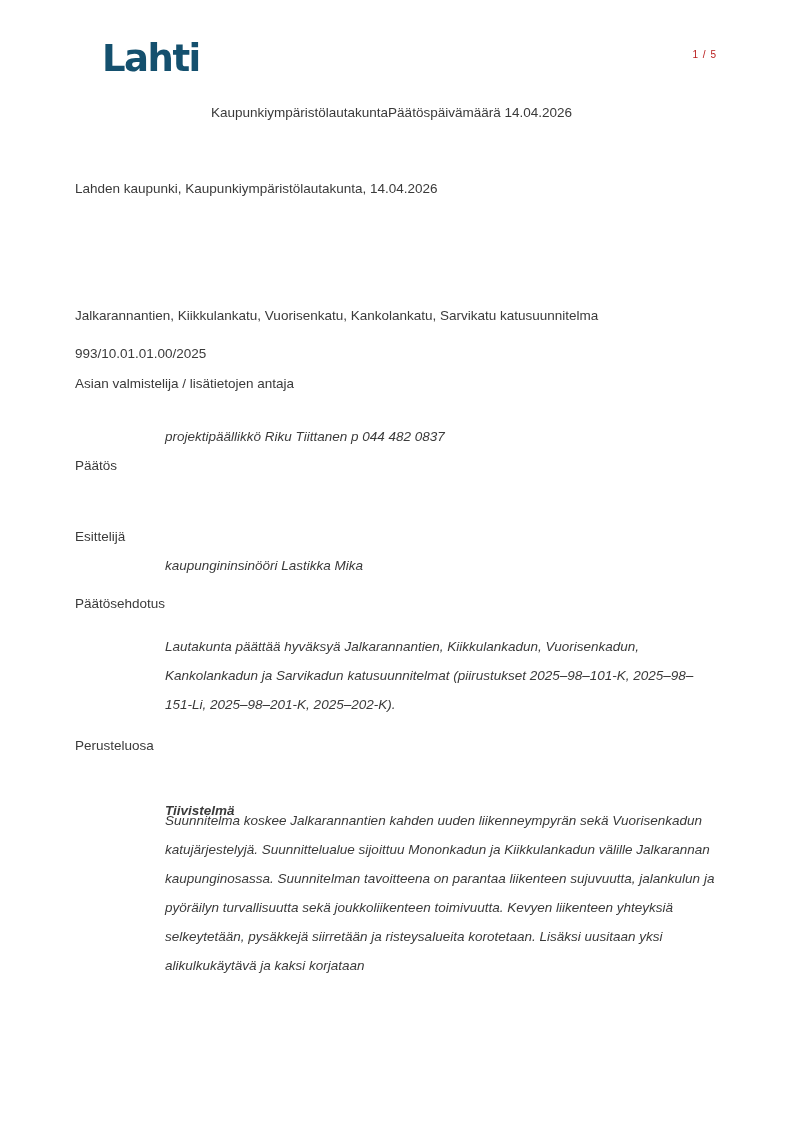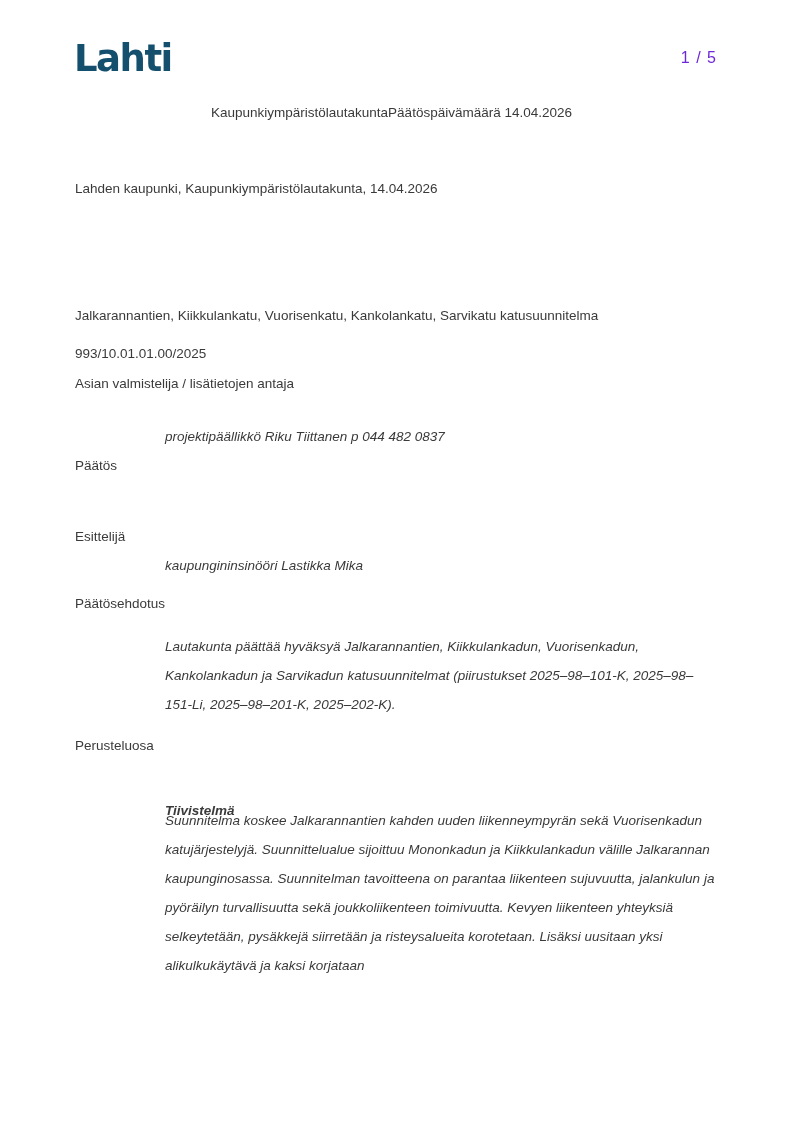--- a/index.html
+++ b/index.html
@@ -27,23 +27,23 @@
     font-family: "DejaVu Sans", sans-serif;
     font-weight: 700;
     font-size: 37px;
     letter-spacing: -1.5px;
     line-height: 1;
   }
 
   .page-num {
     top: 49px;
     right: 76px;
-    font-size: 16px;
+    font-size: 10px;
     letter-spacing: 1px;
-    color: #6d28d9;
+    color: #b91c1c;
   }
 
   .header-row {
     left: 75px;
     right: 85px;
     top: 105px;
     display: flex;
     justify-content: center;
     font-size: 13.5px;
   }
@@ -64,21 +64,21 @@
   .par-proposal   { top: 632px; width: 552px; line-height: 29px; }
   .lbl-justify    { top: 738px; }
   .summary-head   { top: 768px; font-weight: 700; margin-top: 35px; }
   .par-summary    { top: 806px; width: 552px; line-height: 29px; }
 </style>
 </head>
 <body>
 
 <div class="page">
 
-  <div class="abs logo" style="color: rgb(20, 80, 110);">Lahti</div>
+  <div class="abs logo" style="color: rgb(20, 80, 110); margin-left: 28px;">Lahti</div>
 
   <div class="abs page-num">1 / 5</div>
 
   <div class="abs header-row">
     <span>Kaupunkiympäristölautakunta</span>
     <span>Päätöspäivämäärä 14.04.2026</span>
   </div>
 
   <div class="abs org-line">Lahden kaupunki, Kaupunkiympäristölautakunta, 14.04.2026</div>
 

